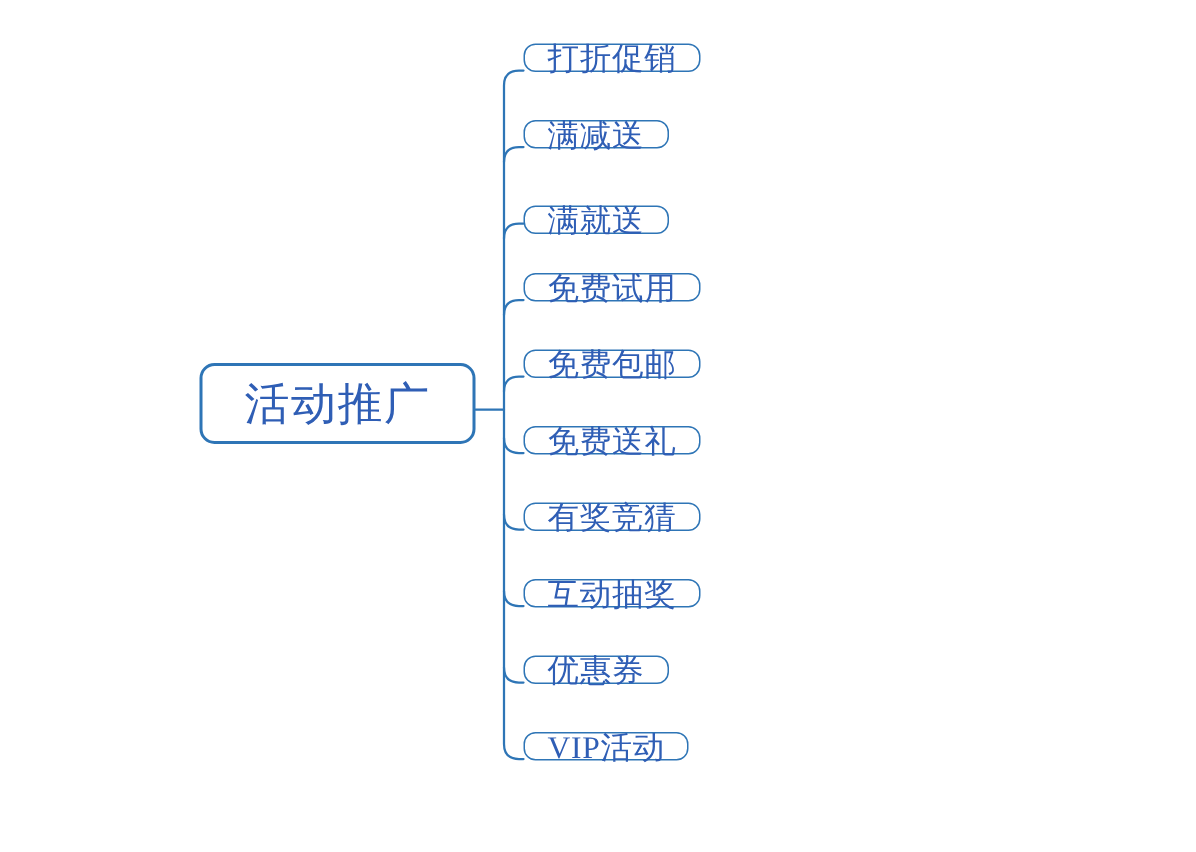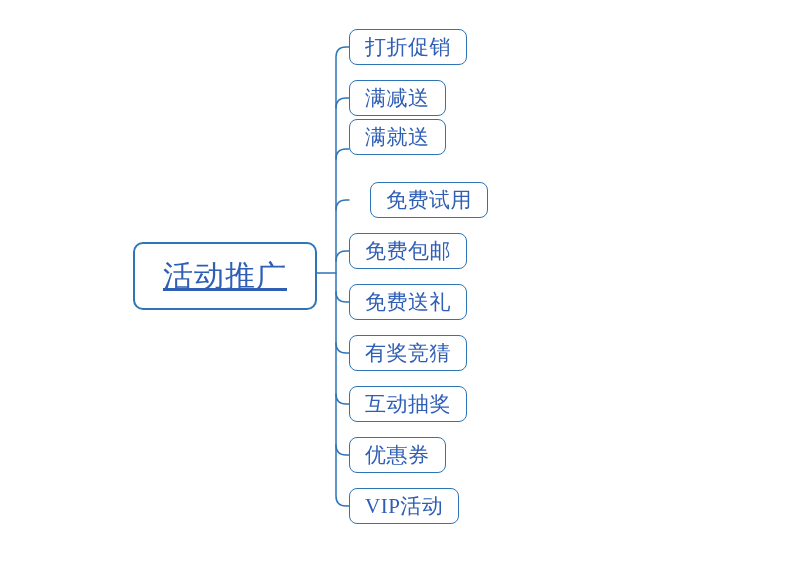--- a/index.html
+++ b/index.html
@@ -17,31 +17,30 @@
   .canvas{
     position:relative;width:797px;height:568px;overflow:hidden;background:var(--bg);
   }
   .connectors{
     position:absolute;left:0;top:0;width:797px;height:568px;
   }
   .connectors path{
     fill:none;stroke:var(--line);stroke-width:1.5;stroke-linecap:round;
   }
   .root-node{
-    position:absolute;left:133px;top:242px;width:184px;height:68px;
+    position:absolute;left:133px;top:242px;width:184px;height:54px;
     border:2px solid var(--border);border-radius:10px;
     background:var(--bg);
     display:flex;align-items:center;justify-content:center;
     box-sizing:border-box;
     color:var(--text);font-size:30px;letter-spacing:1px;
     cursor:default;
-    text-decoration:underline;
   }
   .child-node{
-    position:absolute;left:349px;height:36px;
+    position:absolute;left:349px;height:19px;
     border:1.5px solid var(--border);border-radius:8px;
     background:var(--bg);
     display:flex;align-items:center;justify-content:center;
     box-sizing:border-box;
     padding:0 15px;
     color:var(--text);font-size:21px;letter-spacing:0.5px;
     cursor:default;
     white-space:nowrap;
   }
 </style>
@@ -66,24 +65,24 @@
     <span>活动推广</span>
   </div>
 
   <div id="children">
       <div class="child-node" style="top: 29px;">
         <span>打折促销</span>
       </div>
       <div class="child-node" style="top: 80px;">
         <span>满减送</span>
       </div>
-      <div class="child-node" style="top: 119px; align-items: center;">
+      <div class="child-node" style="top: 137px; align-items: center;">
         <span>满就送</span>
       </div>
-      <div class="child-node" style="top: 182px; margin-left: 21px;">
+      <div class="child-node" style="top: 182px;">
         <span>免费试用</span>
       </div>
       <div class="child-node" style="top: 233px;">
         <span>免费包邮</span>
       </div>
       <div class="child-node" style="top: 284px;">
         <span>免费送礼</span>
       </div>
       <div class="child-node" style="top: 335px; text-align: right;">
         <span>有奖竞猜</span>

